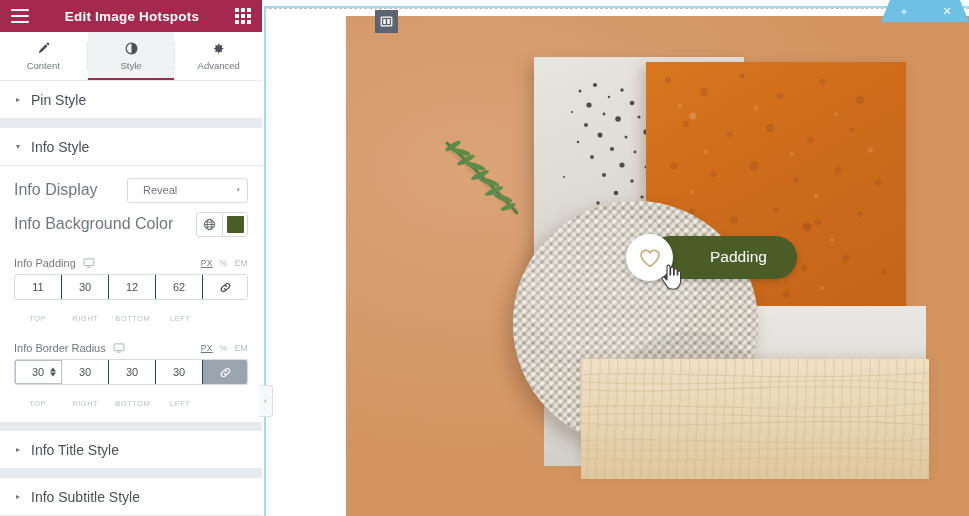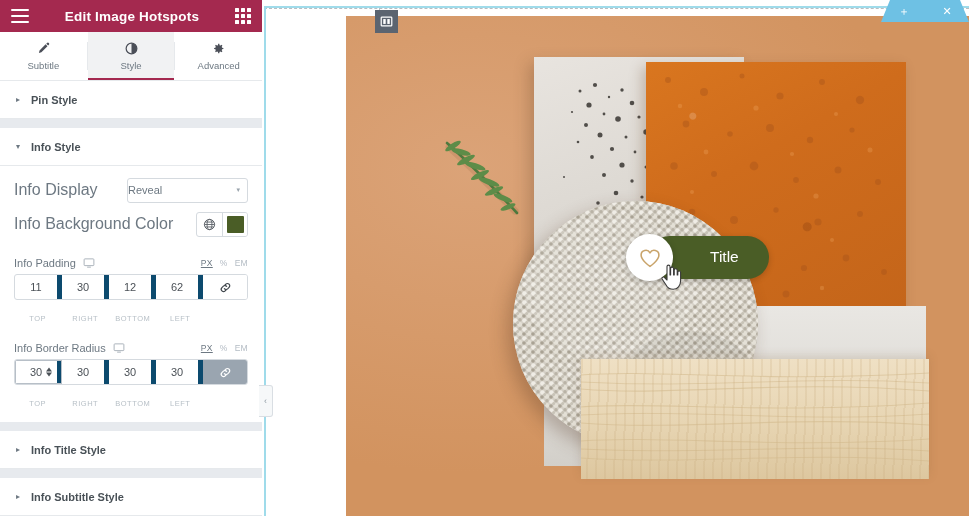--- a/index.html
+++ b/index.html
@@ -53,54 +53,54 @@
   .tab-sep { width: 1px; background: #e6e9ec; margin: 10px 0; }
 
   
   .section-head {
     background: #ffffff; height: 41px;
     display: flex; align-items: center; gap: 9px;
     padding: 0 14px; cursor: pointer;
     border-bottom: 1px solid #e6e9ec;
   }
   .section-head .caret { color: #6d7882; font-size: 8px; width: 8px; text-align: center; }
-  .section-head .stitle { color: #495157; font-size: 11px; font-weight: bold; }
+  .section-head .stitle { color: #495157; font-size: 14px; font-weight: normal; }
   .gap { height: 9px; background: #e7eaee; flex: 0 0 9px; }
 
   .section-body { background: #ffffff; padding: 10px 14px 14px; }
 
   .ctl-row { display: flex; align-items: center; min-height: 28px; margin-bottom: 6px; }
   .ctl-label { color: #6d7882; font-size: 16px; flex: 1; }
 
   
   .sel {
     width: 121px; height: 25px; background: #fff;
     border: 1px solid #d5dadf; border-radius: 3px;
-    display: flex; align-items: center; padding: 0 0;
+    display: flex; align-items: center; padding: 0 15px;
     font-size: 11px; color: #6d7882; cursor: pointer;
     position: relative;
   }
   .sel .arr { position: absolute; right: 7px; color: #9aa4ad; font-size: 7px; }
 
   
   .color-ctl { display: flex; border: 1px solid #d5dadf; border-radius: 3px; overflow: hidden; background: #fff; }
   .globe-btn { width: 25px; height: 23px; display: flex; align-items: center; justify-content: center; cursor: pointer; color: #5b6167; font-size: 12px; }
   .swatch-btn { width: 25px; height: 23px; display: flex; align-items: center; justify-content: center; border-left: 1px solid #d5dadf; cursor: pointer; background: #fff; }
   .swatch { width: 17px; height: 17px; border-radius: 1px; }
 
   
   .dim-head { display: flex; align-items: center; margin-top: 19px; }
   .dim-title { color: #6d7882; font-size: 11px; }
   .monitor-ico { margin-left: 7px; color: #aab2ba; font-size: 10px; display: inline-flex; cursor: pointer; }
   .units { margin-left: auto; display: flex; gap: 7px; align-items: center; }
   .unit { font-size: 8.5px; color: #b4bcc4; cursor: pointer; letter-spacing: .3px; }
   .unit.active { color: #6d7882; text-decoration: underline; }
 
   .dim-fields { display: flex; margin-top: 5px; border: 1px solid #d5dadf; border-radius: 3px; overflow: hidden; background: #fff; }
-  .dim-cell { flex: 1; border-right: 5px solid #0c4a6e; height: 24px; position: relative; }
+  .dim-cell { flex: 1; border-right: 1px solid #0c4a6e; height: 24px; position: relative; }
   .dim-cell:last-child { border-right: none; }
   .dim-cell input {
     width: 100%; height: 100%; border: 0; outline: none;
     text-align: center; font-size: 11px; color: #4b5157;
     font-family: "Liberation Sans", sans-serif; background: transparent;
   }
   .dim-cell.focused { outline: 1px solid #b7bfc7; outline-offset: -1px; }
   .spin { position: absolute; right: 5px; top: 50%; transform: translateY(-50%); display: flex; flex-direction: column; gap: 1px; }
   .spin i { width: 0; height: 0; border-left: 3.5px solid transparent; border-right: 3.5px solid transparent; }
   .spin i.up { border-bottom: 4px solid #4b5157; }
@@ -275,21 +275,21 @@
       </div>
     </div>
 
     <div id="tabs">
       <div class="tab">
         <span class="ticon">
           <svg width="13" height="13" viewBox="0 0 16 16">
               <path fill="currentColor" d="M12.3 1.2a1.6 1.6 0 0 1 2.3 2.3l-.9.9-2.3-2.3.9-.9zM10.6 2.9l2.3 2.3-7.5 7.5-3 .7.7-3 7.5-7.5z"></path>
             </svg>
         </span>
-        <span>Subtitle</span>
+        <span>Content</span>
       </div>
       <div class="tab-sep"></div>
       <div class="tab active">
         <span class="ticon">
           <svg width="13" height="13" viewBox="0 0 16 16">
               <circle cx="8" cy="8" r="6.6" fill="none" stroke="currentColor" stroke-width="1.5"></circle>
               <path fill="currentColor" d="M8 1.4a6.6 6.6 0 0 1 0 13.2z"></path>
             </svg>
         </span>
         <span>Style</span>
@@ -628,21 +628,21 @@
           <g stroke="#c8ab79" stroke-width=".8" fill="none" opacity=".45">
             <path d="M0 23 C120 30 230 16 348 24"></path>
             <path d="M0 56 C120 50 220 64 348 55"></path>
             <path d="M0 90 C130 96 230 84 348 92"></path>
           </g>
         </svg>
       </div>
 
       <div id="hotspot">
         <div id="info-pill" style="background: rgb(74, 93, 38); color: rgb(255, 255, 255); padding: 11px 30px 12px 62px; border-radius: 30px;">
-          <span>Title</span>
+          <span>Padding</span>
         </div>
         <div id="pin-circle" style="background: rgb(255, 255, 255);">
           <svg width="22" height="20" viewBox="0 0 24 22">
             <path d="M12 20.2 C12 20.2 2.2 13.9 2.2 7.8 A5.2 5.2 0 0 1 12 5.3 A5.2 5.2 0 0 1 21.8 7.8 C21.8 13.9 12 20.2 12 20.2 Z" fill="none" stroke="#c9a46b" stroke-width="1.7" stroke-linejoin="round"></path>
           </svg>
         </div>
         <svg id="cursor-hand" width="22" height="28" viewBox="0 0 22 28">
           <path d="M7 2.6a1.5 1.5 0 0 1 3 0V11h.6V4.6a1.5 1.5 0 0 1 3 0V11h.6V6.2a1.5 1.5 0 0 1 3 0V11h.6V8.4a1.4 1.4 0 0 1 2.8 0v8.3c0 4.8-3 8.6-7.4 8.6-3.6 0-5.8-1.7-7.3-4.6L2.1 15c-.6-1.2 1-2.6 2.2-1.6L7 16z" fill="#ffffff" stroke="#3a3a3a" stroke-width="1.1" stroke-linejoin="round"></path>
         </svg>
       </div>

